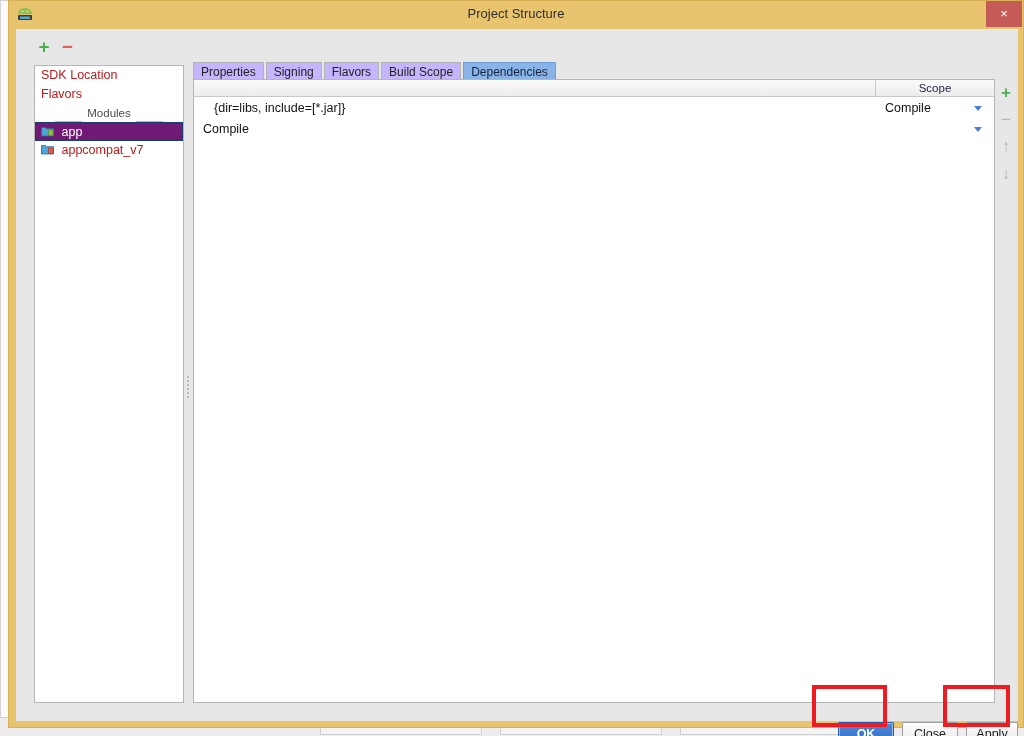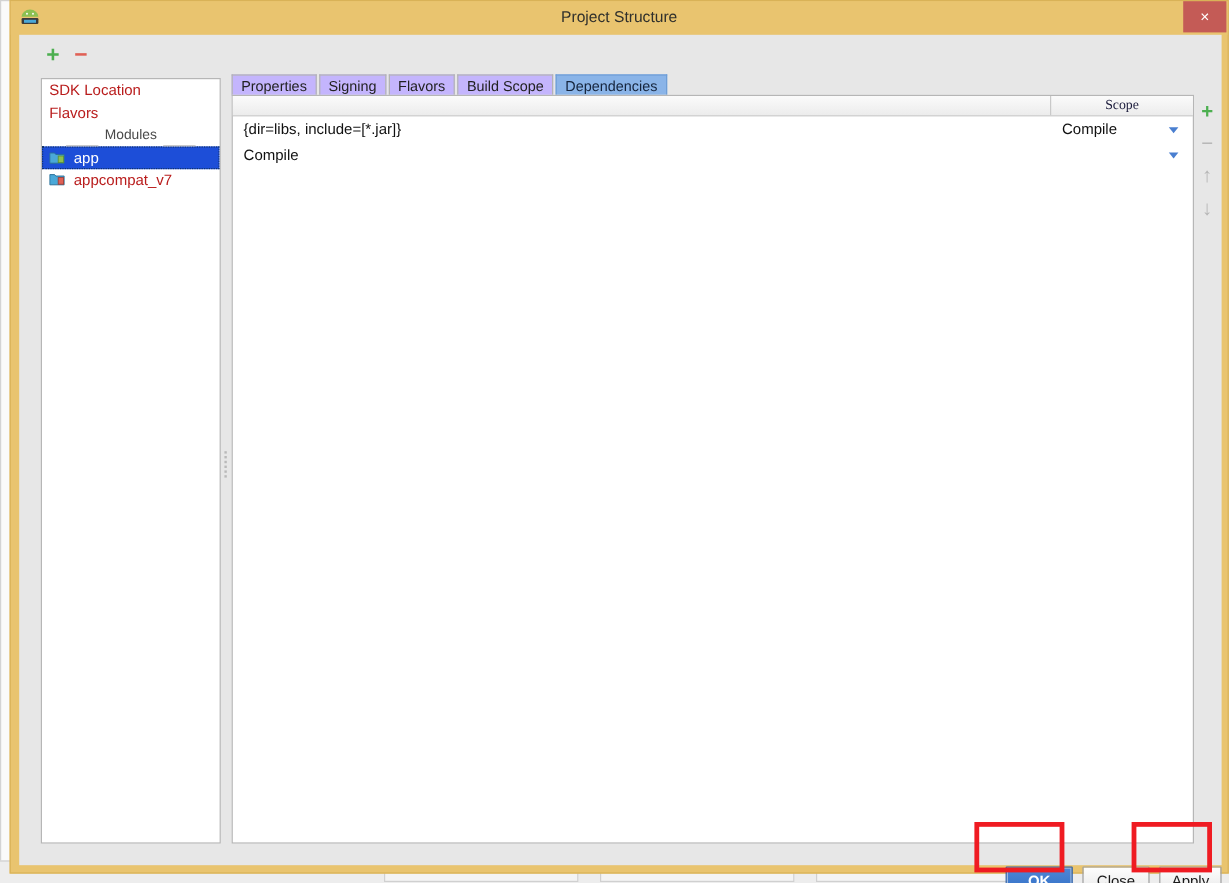--- a/index.html
+++ b/index.html
@@ -133,21 +133,21 @@
     height: 19px;
     line-height: 19px;
     padding-left: 6px;
     font-size: 12.5px;
     color: #b91c1c;
     white-space: nowrap;
     cursor: default;
     box-sizing: border-box;
   }
   .mrow.selected {
-    background: #1d4ed8;
+    background: #701a75;
     color: #ffffff;
     border: 1px dotted #12336b;
     padding-left: 5px;
   }
   .sep {
     height: 18px;
     line-height: 18px;
     display: flex;
     align-items: flex-end;
     font-size: 11.5px;
@@ -224,40 +224,39 @@
     height: 624px;
     background: #ffffff;
     border: 1px solid #b6b6b6;
     box-sizing: border-box;
   }
   #thead {
     display: flex;
     height: 16px;
     background: linear-gradient(#fbfbfb, #ececec);
     border-bottom: 1px solid #c9c9c9;
-    font-family: Liberation Serif, serif;
   }
   #thead .th {
     font-size: 11.5px;
     color: #1c1c3c;
     line-height: 16px;
     text-align: center;
     box-sizing: border-box;
   }
   #thead .th-name { flex: 0 0 682px; border-right: 1px solid #c9c9c9; }
   #thead .th-scope { flex: 1 1 auto; }
   .trow {
     display: flex;
     height: 21px;
     align-items: center;
     cursor: default;
   }
   .td-name {
     flex: 0 0 682px;
-    padding-left: 9px;
+    padding-left: 20px;
     font-size: 12.5px;
     color: #111;
     white-space: nowrap;
     box-sizing: border-box;
   }
   .td-scope {
     flex: 1 1 auto;
     position: relative;
     padding-left: 9px;
     font-size: 12.5px;

